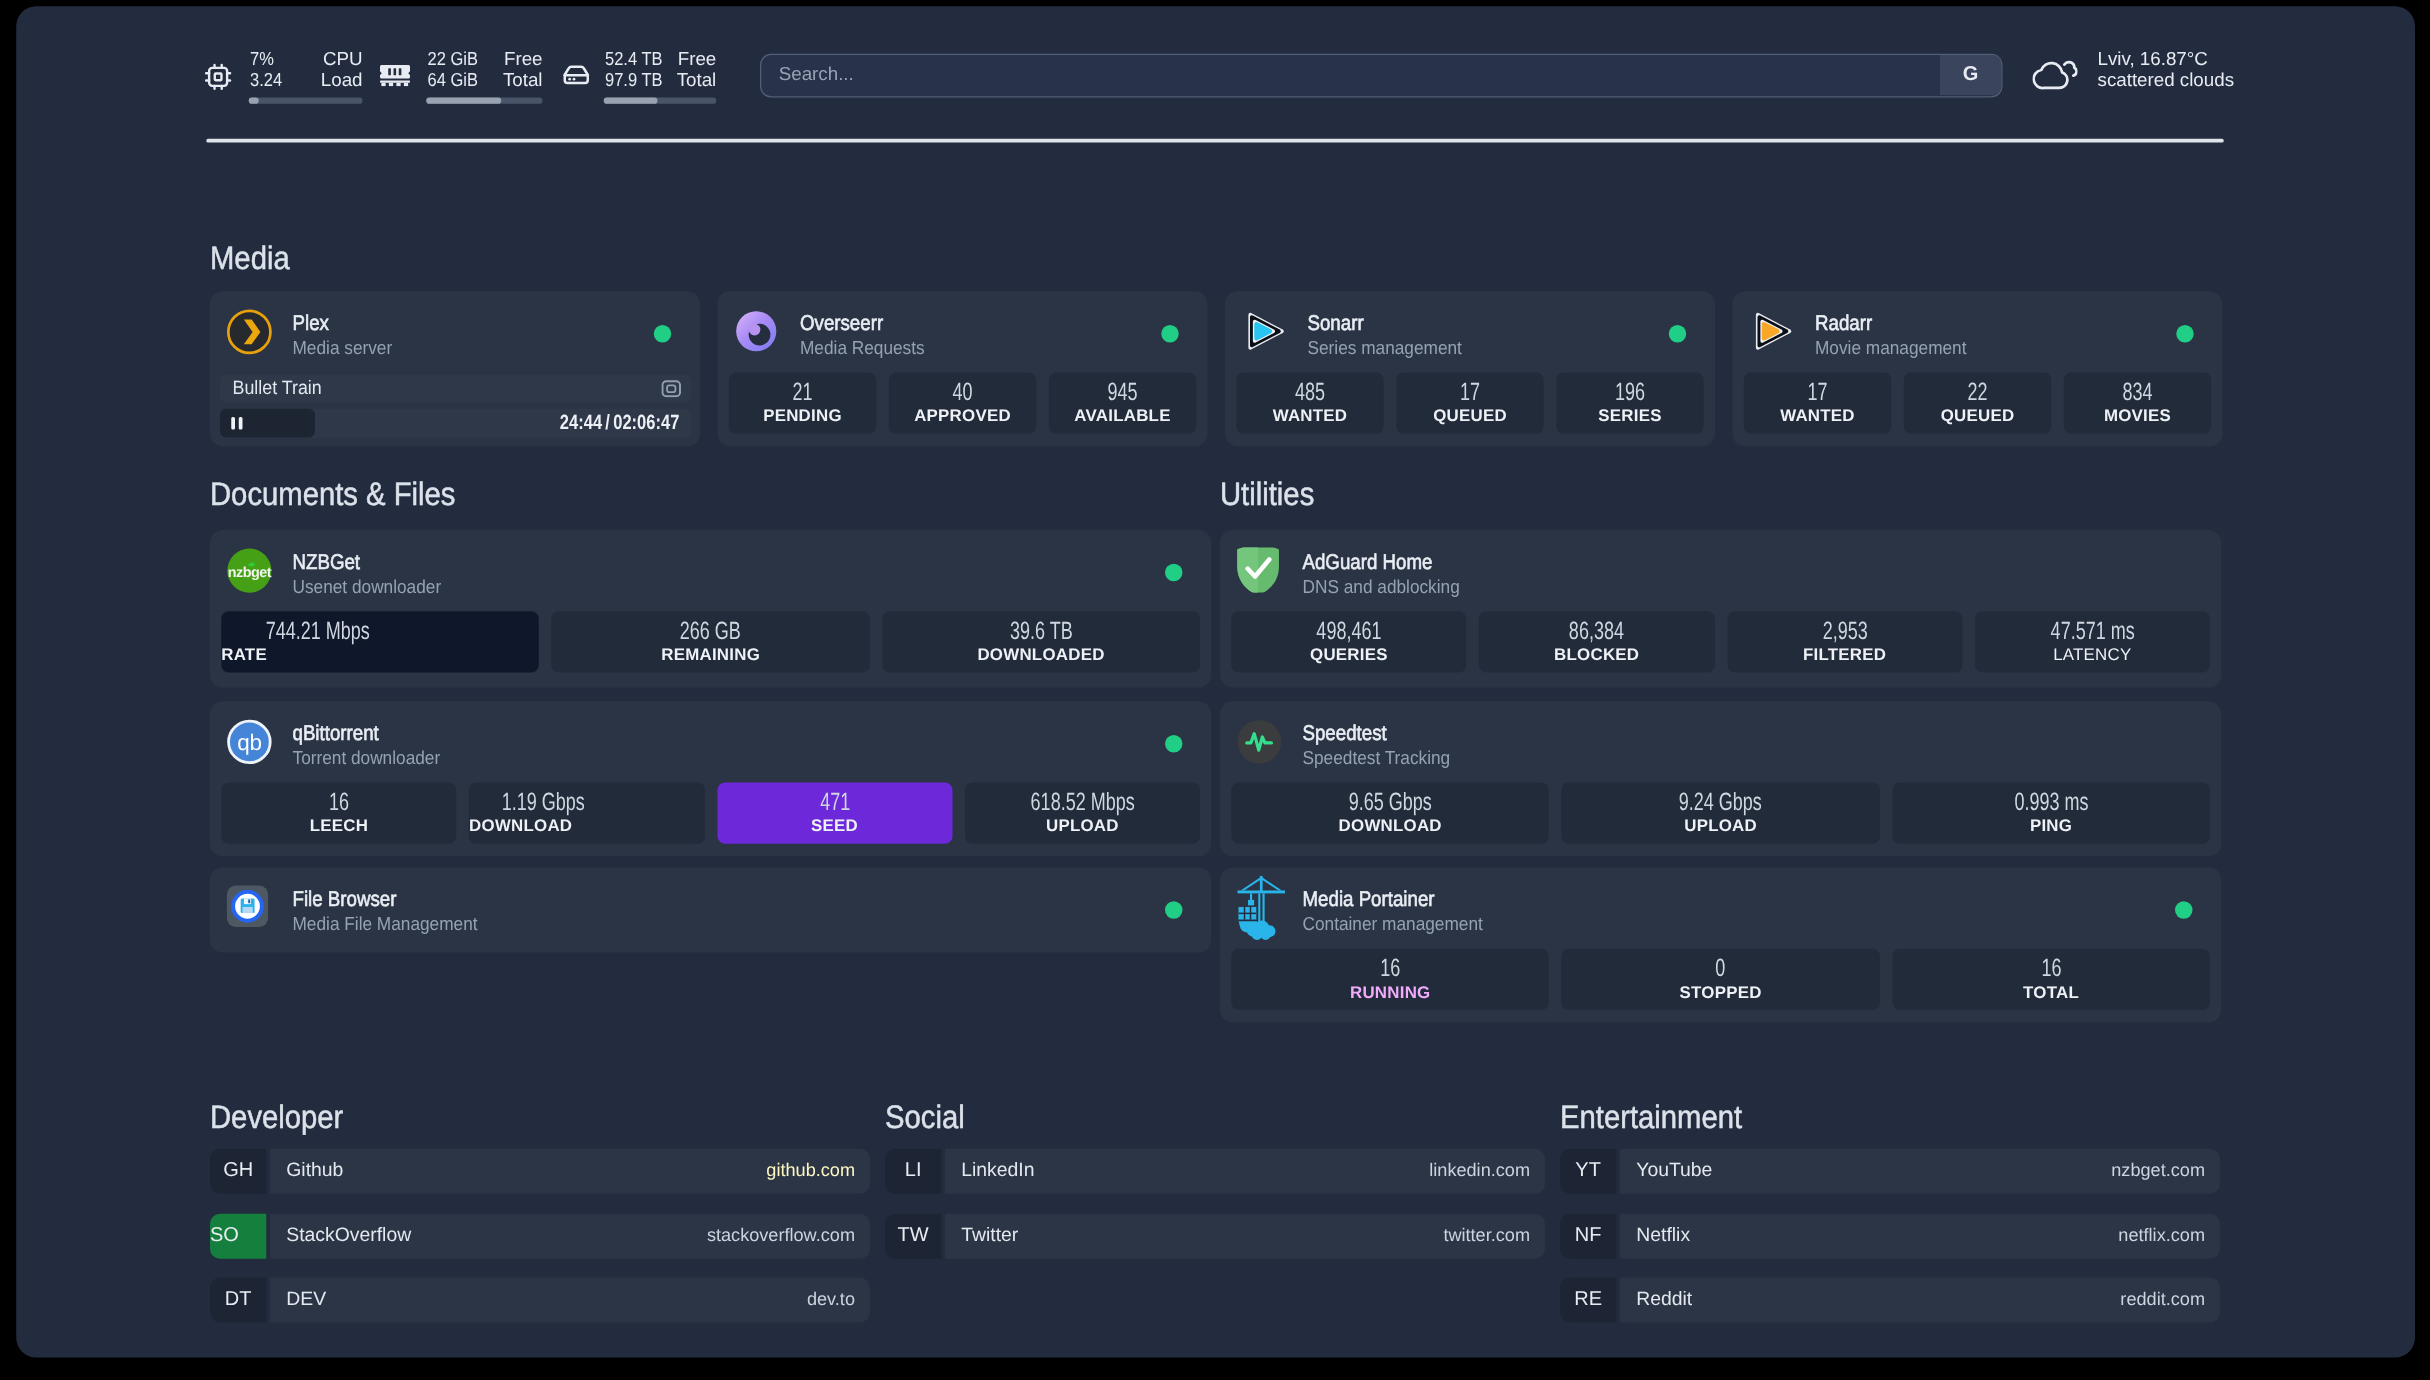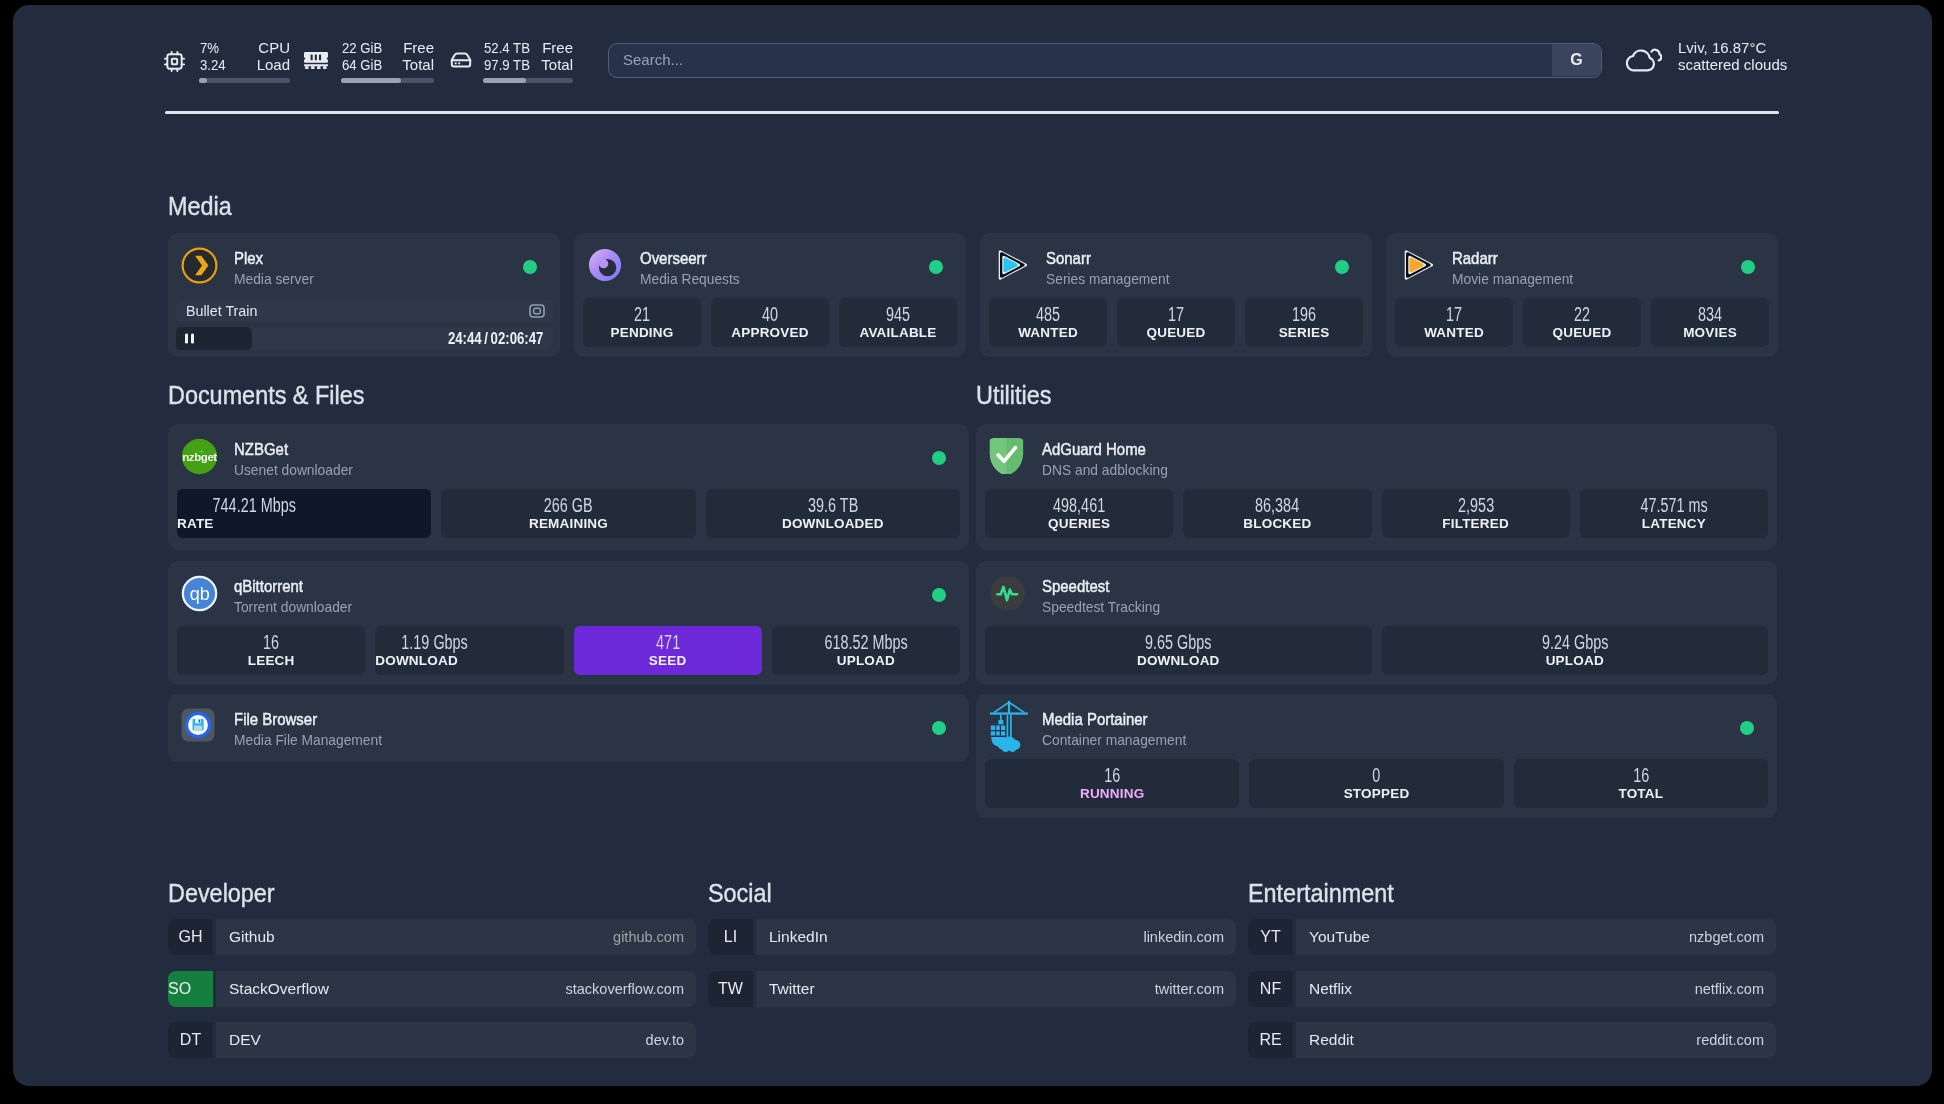--- a/index.html
+++ b/index.html
@@ -240,21 +240,21 @@
       <div style="flex:1;background:#222b3a;border-radius:6px;text-align:center;padding-top:7px;box-sizing:border-box">
         <div style="font-size:20px;color:#d0d7e1;line-height:19px;transform:scaleX(0.72);transform-origin:50% 0;white-space:nowrap">86,384</div>
         <div style="font-size:13.5px;font-weight:700;color:#eef1f6;line-height:17px;letter-spacing:0.2px">BLOCKED</div>
       </div>
       <div style="flex:1;background:#222b3a;border-radius:6px;text-align:center;padding-top:7px;box-sizing:border-box">
         <div style="font-size:20px;color:#d0d7e1;line-height:19px;transform:scaleX(0.72);transform-origin:50% 0;white-space:nowrap">2,953</div>
         <div style="font-size:13.5px;font-weight:700;color:#eef1f6;line-height:17px;letter-spacing:0.2px">FILTERED</div>
       </div>
       <div style="flex:1;background:#222b3a;border-radius:6px;text-align:center;padding-top:7px;box-sizing:border-box">
         <div style="font-size:20px;color:#d0d7e1;line-height:19px;transform:scaleX(0.72);transform-origin:50% 0;white-space:nowrap">47.571 ms</div>
-        <div style="font-size:13.5px;font-weight:700;color:#eef1f6;line-height:17px;letter-spacing:0.2px">LATENCY</div>
+        <div style="font-size:13.5px;font-weight:400;color:#eef1f6;line-height:17px;letter-spacing:0.2px">LATENCY</div>
       </div>
     </div>
   </div>
 <div style="position:absolute;left:168px;top:561px;width:801px;height:124px;background:#2a3445;border-radius:10px">
     <div style="position:absolute;left:13px;top:14px"><svg width="37" height="37" viewBox="0 0 36 36">
         <circle cx="18" cy="18" r="16.2" fill="#4485d8" stroke="#eff3f8" stroke-width="2.2"></circle>
         <text x="18.2" y="24.4" font-family="Liberation Sans" font-size="17.5" font-weight="400" fill="#ffffff" text-anchor="middle">qb</text>
       </svg></div>
     <div style="position:absolute;left:66px;top:15.5px;font-size:17px;font-weight:400;color:#eaeef4;line-height:20px;transform:scaleX(0.88);transform-origin:0 0;white-space:nowrap;-webkit-text-stroke:0.5px #eaeef4">qBittorrent</div>
     <div style="position:absolute;left:66px;top:35.5px;font-size:15px;color:#96a1b2;line-height:19px;transform:scaleX(0.92);transform-origin:0 0;white-space:nowrap">Torrent downloader</div>
@@ -286,20 +286,24 @@
     <div style="position:absolute;left:66px;top:15.5px;font-size:17px;font-weight:400;color:#eaeef4;line-height:20px;transform:scaleX(0.88);transform-origin:0 0;white-space:nowrap;-webkit-text-stroke:0.5px #eaeef4">Speedtest</div>
     <div style="position:absolute;left:66px;top:35.5px;font-size:15px;color:#96a1b2;line-height:19px;transform:scaleX(0.92);transform-origin:0 0;white-space:nowrap">Speedtest Tracking</div>
     <div style="position:absolute;left:9px;right:9px;top:65px;height:49px;display:flex;gap:10px">
       <div style="flex:1;background:#222b3a;border-radius:6px;text-align:center;padding-top:7px;box-sizing:border-box">
         <div style="font-size:20px;color:#d0d7e1;line-height:19px;transform:scaleX(0.72);transform-origin:50% 0;white-space:nowrap">9.65 Gbps</div>
         <div style="font-size:13.5px;font-weight:700;color:#eef1f6;line-height:17px;letter-spacing:0.2px">DOWNLOAD</div>
       </div>
       <div style="flex:1;background:#222b3a;border-radius:6px;text-align:center;padding-top:7px;box-sizing:border-box">
         <div style="font-size:20px;color:#d0d7e1;line-height:19px;transform:scaleX(0.72);transform-origin:50% 0;white-space:nowrap">9.24 Gbps</div>
         <div style="font-size:13.5px;font-weight:700;color:#eef1f6;line-height:17px;letter-spacing:0.2px">UPLOAD</div>
+      </div>
+      <div style="flex:1;background:#222b3a;border-radius:6px;text-align:center;padding-top:7px;box-sizing:border-box">
+        <div style="font-size:20px;color:#d0d7e1;line-height:19px;transform:scaleX(0.72);transform-origin:50% 0;white-space:nowrap">0.993 ms</div>
+        <div style="font-size:13.5px;font-weight:700;color:#eef1f6;line-height:17px;letter-spacing:0.2px">PING</div>
       </div>
     </div>
   </div>
 <div style="position:absolute;left:168px;top:694px;width:801px;height:68px;background:#2a3445;border-radius:10px">
     <div style="position:absolute;left:13px;top:14px"><svg width="34" height="34" viewBox="0 0 36 36">
         <rect x="0.5" y="0.5" width="35" height="35" rx="7.5" fill="#4d5862"></rect>
         <circle cx="18" cy="18" r="12.2" fill="#ffffff" stroke="#2565f2" stroke-width="3.4"></circle>
         <g>
           <rect x="12.2" y="11.4" width="11.8" height="12.4" rx="1.2" fill="#2cb3ec"></rect>
           <rect x="15" y="11.4" width="6" height="4.8" fill="#eef6fc"></rect>
@@ -355,21 +359,21 @@
         <div style="font-size:20px;color:#d0d7e1;line-height:19px;transform:scaleX(0.72);transform-origin:50% 0;white-space:nowrap">16</div>
         <div style="font-size:13.5px;font-weight:700;color:#eef1f6;line-height:17px;letter-spacing:0.2px">TOTAL</div>
       </div>
     </div>
   </div>
 <div style="position:absolute;left:168px;top:919.0px;width:528px;height:36px;display:flex">
     <div style="width:45px;background:#1d2534;border-radius:8px 0 0 8px;text-align:center;line-height:36px;font-size:16px;color:#e8ecf2;flex:none">GH</div>
     <div style="width:3px;flex:none"></div>
     <div style="flex:1;background:#2b3545;border-radius:0 8px 8px 0;position:relative">
       <div style="position:absolute;left:13px;top:0;line-height:36px;font-size:15.5px;color:#e4e9f0">Github</div>
-      <div style="position:absolute;right:12px;top:0;line-height:36px;font-size:14.5px;color:#a3a3a3">github.com</div>
+      <div style="position:absolute;right:12px;top:0;line-height:36px;font-size:14.5px;color:#fef9c3">github.com</div>
     </div>
   </div>
 <div style="position:absolute;left:168px;top:970.5px;width:528px;height:36px;display:flex">
     <div style="width:45px;background:#15803d;border-radius:8px 0 0 8px;text-align:left;line-height:36px;font-size:16px;color:#e8ecf2;flex:none">SO</div>
     <div style="width:3px;flex:none"></div>
     <div style="flex:1;background:#2b3545;border-radius:0 8px 8px 0;position:relative">
       <div style="position:absolute;left:13px;top:0;line-height:36px;font-size:15.5px;color:#e4e9f0">StackOverflow</div>
       <div style="position:absolute;right:12px;top:0;line-height:36px;font-size:14.5px;color:#ccd4df">stackoverflow.com</div>
     </div>
   </div>

